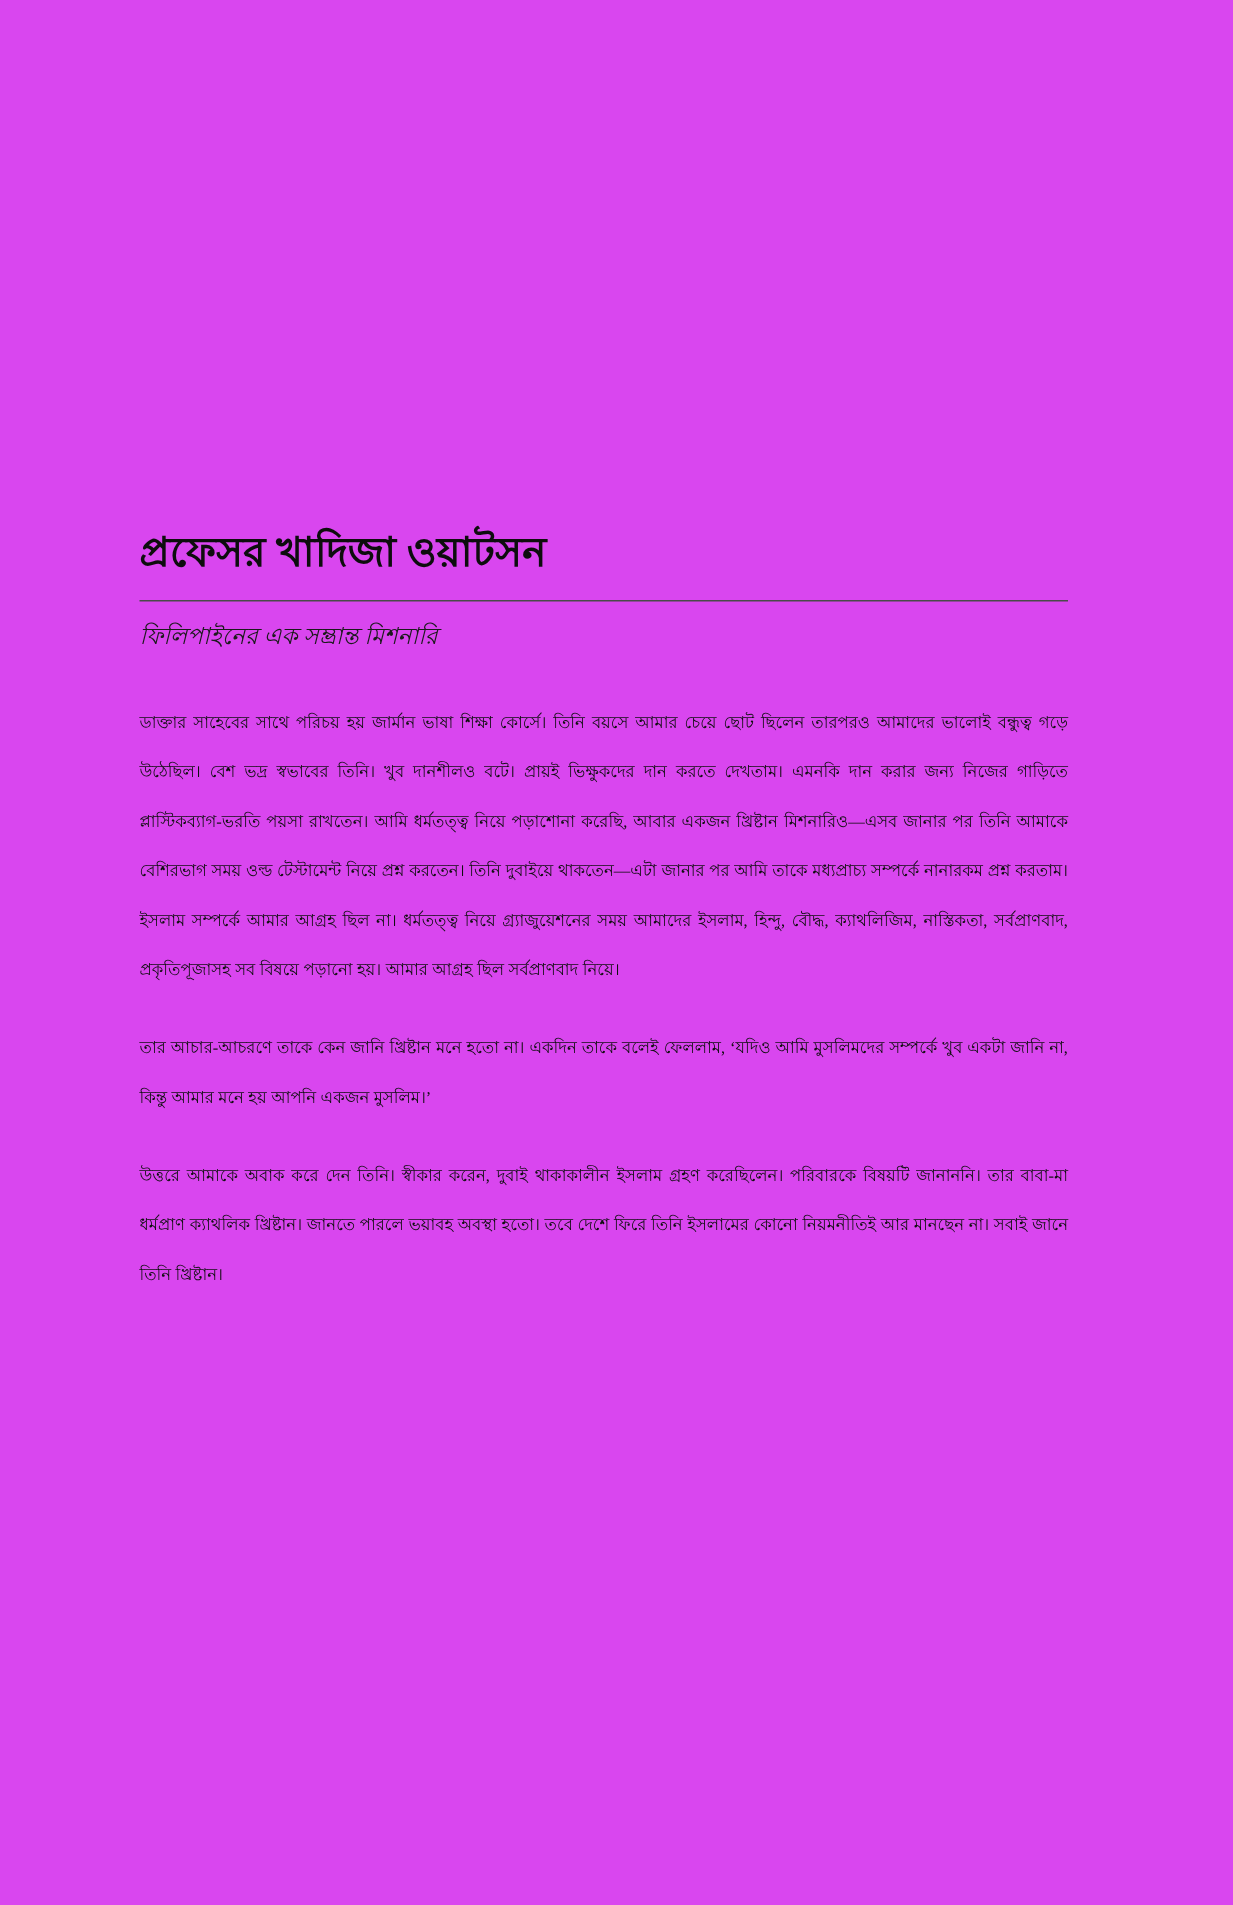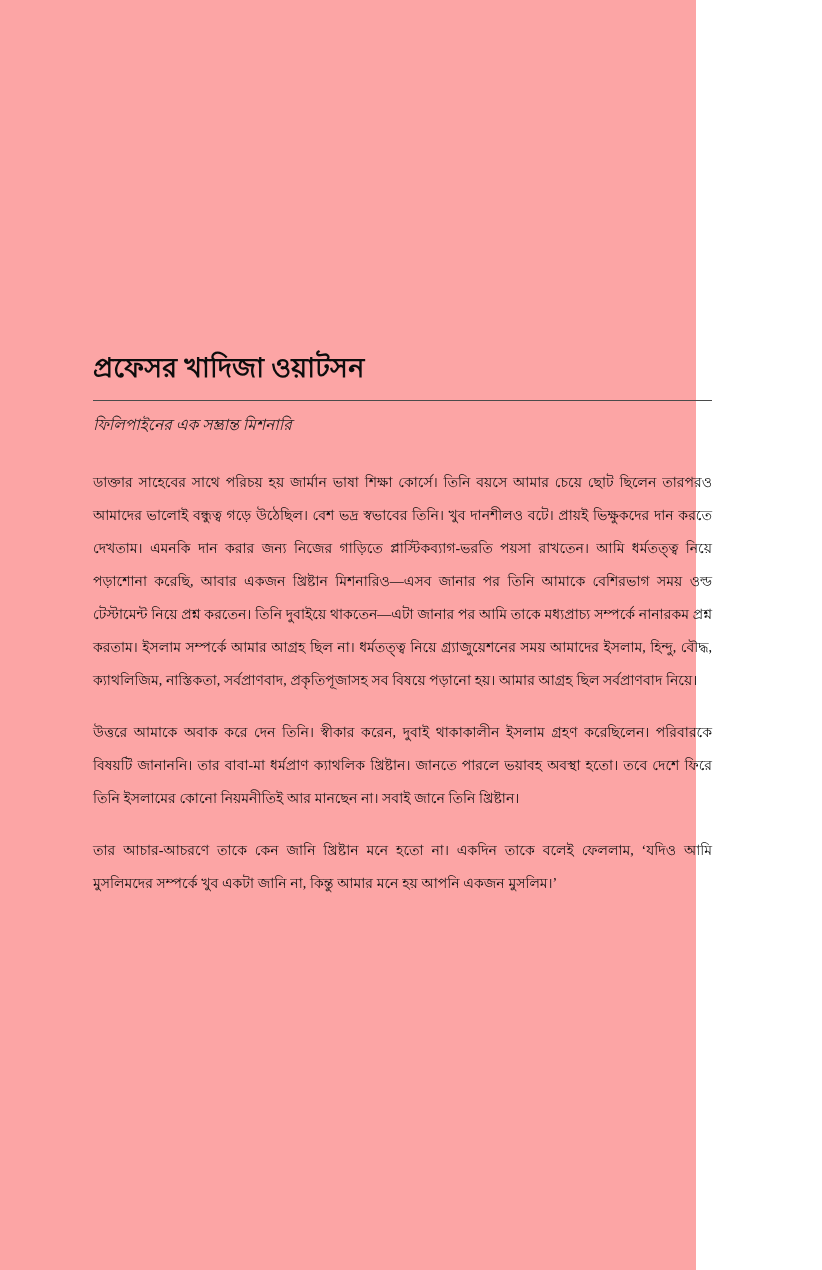--- a/index.html
+++ b/index.html
@@ -11,23 +11,23 @@
     width: 822px;
     height: 1270px;
     background: #ffffff;
     font-family: "Liberation Serif", "DejaVu Serif", serif;
     color: #111111;
     overflow: hidden;
   }
 
   .page {
     position: relative;
-    width: 696px;
+    width: 822px;
     height: 1270px;
-    background: #fca5a5;
+    background: #d946ef;
     box-sizing: border-box;
   }
 
   
   .content {
     position: absolute;
     left: 93px;
     top: 352px;
     width: 619px;
   }
@@ -54,21 +54,21 @@
     font-size: 15.5px;
     font-style: italic;
     font-weight: normal;
     color: #1a1a1a;
     line-height: 1.4;
     margin: 0 0 31px 0;
     font-family: Liberation Serif, serif;
   }
 
   .body-text {
-    font-size: 14px;
+    font-size: 11px;
     line-height: 33px;
     text-align: justify;
     text-justify: inter-word;
     color: #0f0f0f;
     margin: 5px 0 19px 0;
     word-spacing: 0.2px;
   }
 
   .body-text:last-child {
     margin-bottom: 0;
@@ -81,19 +81,19 @@
   <div class="content">
 
     <h1 class="chapter-title">প্রফেসর খাদিজা ওয়াটসন</h1>
 
     <div class="title-rule"></div>
 
     <div class="subtitle">ফিলিপাইনের এক সম্ভ্রান্ত মিশনারি</div>
 
     <p class="body-text">ডাক্তার সাহেবের সাথে পরিচয় হয় জার্মান ভাষা শিক্ষা কোর্সে। তিনি বয়সে আমার চেয়ে ছোট ছিলেন তারপরও আমাদের ভালোই বন্ধুত্ব গড়ে উঠেছিল। বেশ ভদ্র স্বভাবের তিনি। খুব দানশীলও বটে। প্রায়ই ভিক্ষুকদের দান করতে দেখতাম। এমনকি দান করার জন্য নিজের গাড়িতে প্লাস্টিকব্যাগ-ভরতি পয়সা রাখতেন। আমি ধর্মতত্ত্ব নিয়ে পড়াশোনা করেছি, আবার একজন খ্রিষ্টান মিশনারিও—এসব জানার পর তিনি আমাকে বেশিরভাগ সময় ওল্ড টেস্টামেন্ট নিয়ে প্রশ্ন করতেন। তিনি দুবাইয়ে থাকতেন—এটা জানার পর আমি তাকে মধ্যপ্রাচ্য সম্পর্কে নানারকম প্রশ্ন করতাম। ইসলাম সম্পর্কে আমার আগ্রহ ছিল না। ধর্মতত্ত্ব নিয়ে গ্র্যাজুয়েশনের সময় আমাদের ইসলাম, হিন্দু, বৌদ্ধ, ক্যাথলিজিম, নাস্তিকতা, সর্বপ্রাণবাদ, প্রকৃতিপূজাসহ সব বিষয়ে পড়ানো হয়। আমার আগ্রহ ছিল সর্বপ্রাণবাদ নিয়ে।</p>
 
+    <p class="body-text">তার আচার-আচরণে তাকে কেন জানি খ্রিষ্টান মনে হতো না। একদিন তাকে বলেই ফেললাম, ‘যদিও আমি মুসলিমদের সম্পর্কে খুব একটা জানি না, কিন্তু আমার মনে হয় আপনি একজন মুসলিম।’</p>
+
     <p class="body-text">উত্তরে আমাকে অবাক করে দেন তিনি। স্বীকার করেন, দুবাই থাকাকালীন ইসলাম গ্রহণ করেছিলেন। পরিবারকে বিষয়টি জানাননি। তার বাবা-মা ধর্মপ্রাণ ক্যাথলিক খ্রিষ্টান। জানতে পারলে ভয়াবহ অবস্থা হতো। তবে দেশে ফিরে তিনি ইসলামের কোনো নিয়মনীতিই আর মানছেন না। সবাই জানে তিনি খ্রিষ্টান।</p>
-
-    <p class="body-text">তার আচার-আচরণে তাকে কেন জানি খ্রিষ্টান মনে হতো না। একদিন তাকে বলেই ফেললাম, ‘যদিও আমি মুসলিমদের সম্পর্কে খুব একটা জানি না, কিন্তু আমার মনে হয় আপনি একজন মুসলিম।’</p>
 
 
   </div>
 </div>
 
 </body></html>

